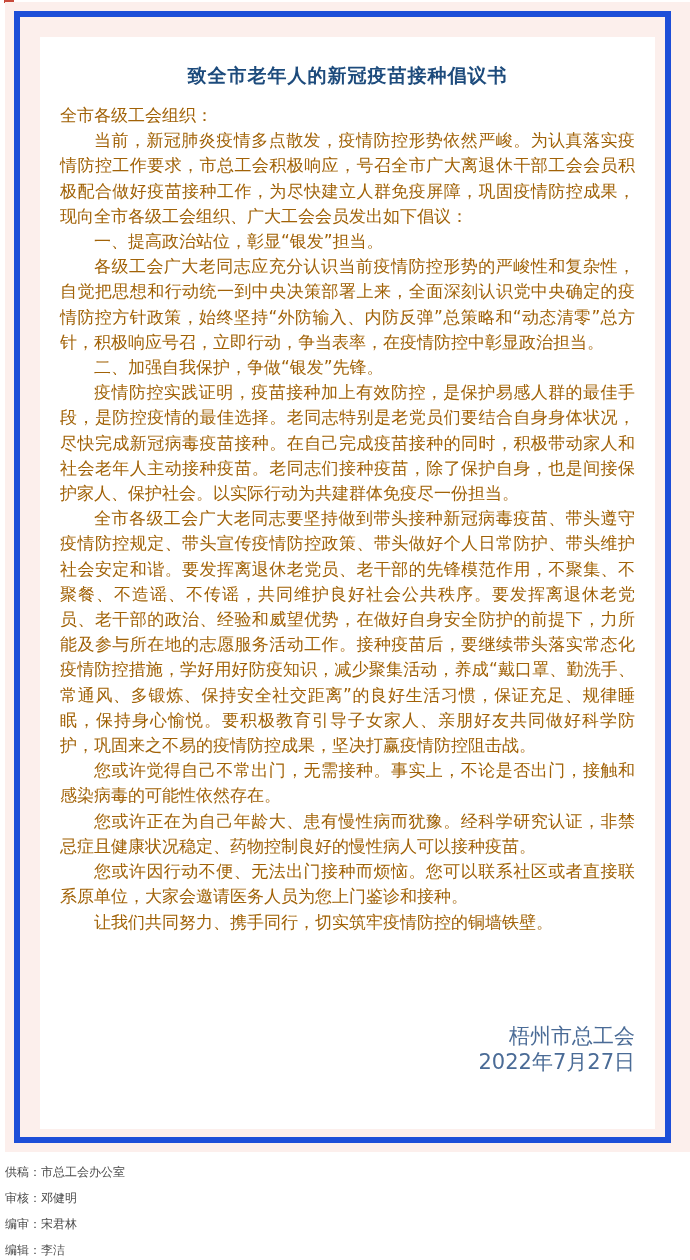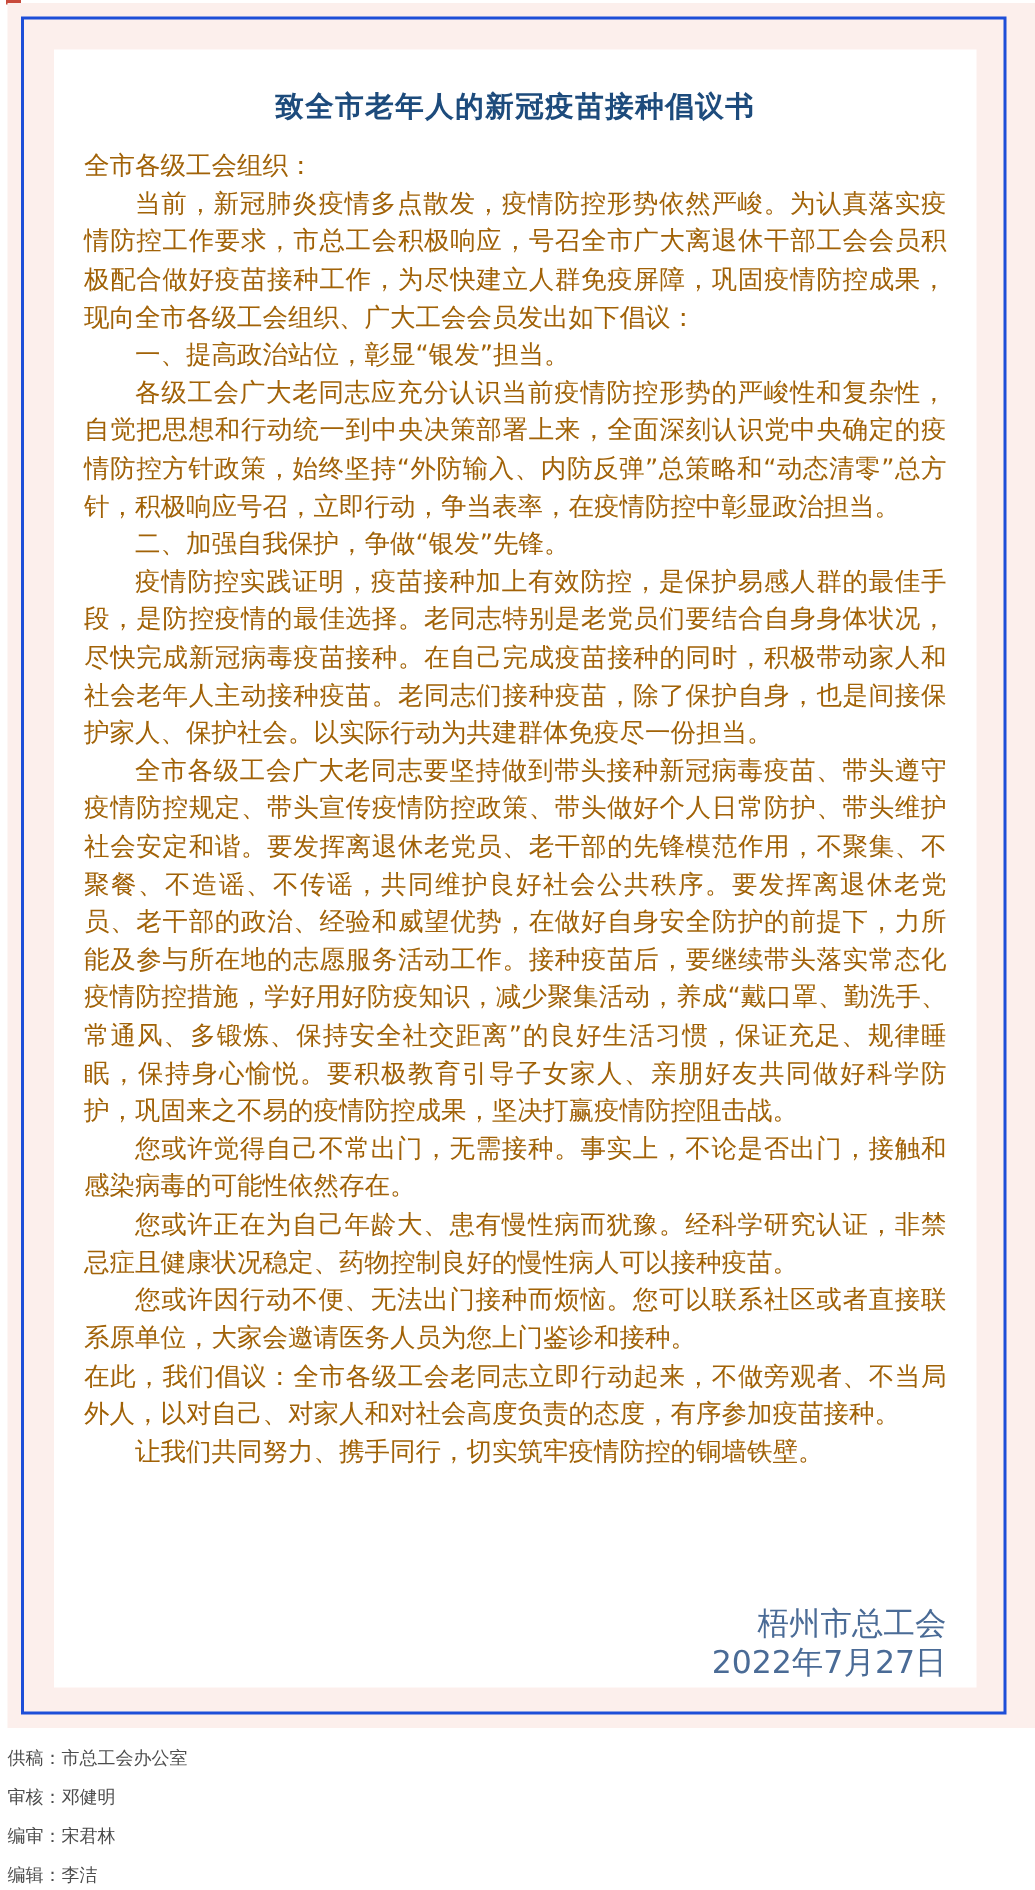--- a/index.html
+++ b/index.html
@@ -30,21 +30,21 @@
     width: 685px;
     height: 1150px;
     background: #fcefec;
   }
   .red-frame {
     position: absolute;
     left: 9px;
     top: 9px;
     width: 657px;
     height: 1132px;
-    border: 2px solid #1d4ed8;
+    border: 6px solid #1d4ed8;
     box-sizing: border-box;
   }
   .doc-card {
     position: absolute;
     left: 20px;
     top: 20px;
     width: 615px;
     height: 1092px;
     background: #ffffff;
     box-sizing: border-box;
@@ -108,21 +108,20 @@
           <p>全市各级工会组织：</p>
           <p class="indent">当前，新冠肺炎疫情多点散发，疫情防控形势依然严峻。为认真落实疫情防控工作要求，市总工会积极响应，号召全市广大离退休干部工会会员积极配合做好疫苗接种工作，为尽快建立人群免疫屏障，巩固疫情防控成果，现向全市各级工会组织、广大工会会员发出如下倡议：</p>
           <p class="indent">一、提高政治站位，彰显“银发”担当。</p>
           <p class="indent">各级工会广大老同志应充分认识当前疫情防控形势的严峻性和复杂性，自觉把思想和行动统一到中央决策部署上来，全面深刻认识党中央确定的疫情防控方针政策，始终坚持“外防输入、内防反弹”总策略和“动态清零”总方针，积极响应号召，立即行动，争当表率，在疫情防控中彰显政治担当。</p>
           <p class="indent">二、加强自我保护，争做“银发”先锋。</p>
           <p class="indent">疫情防控实践证明，疫苗接种加上有效防控，是保护易感人群的最佳手段，是防控疫情的最佳选择。老同志特别是老党员们要结合自身身体状况，尽快完成新冠病毒疫苗接种。在自己完成疫苗接种的同时，积极带动家人和社会老年人主动接种疫苗。老同志们接种疫苗，除了保护自身，也是间接保护家人、保护社会。以实际行动为共建群体免疫尽一份担当。</p>
           <p class="indent">全市各级工会广大老同志要坚持做到带头接种新冠病毒疫苗、带头遵守疫情防控规定、带头宣传疫情防控政策、带头做好个人日常防护、带头维护社会安定和谐。要发挥离退休老党员、老干部的先锋模范作用，不聚集、不聚餐、不造谣、不传谣，共同维护良好社会公共秩序。要发挥离退休老党员、老干部的政治、经验和威望优势，在做好自身安全防护的前提下，力所能及参与所在地的志愿服务活动工作。接种疫苗后，要继续带头落实常态化疫情防控措施，学好用好防疫知识，减少聚集活动，养成“戴口罩、勤洗手、常通风、多锻炼、保持安全社交距离”的良好生活习惯，保证充足、规律睡眠，保持身心愉悦。要积极教育引导子女家人、亲朋好友共同做好科学防护，巩固来之不易的疫情防控成果，坚决打赢疫情防控阻击战。</p>
           <p class="indent">您或许觉得自己不常出门，无需接种。事实上，不论是否出门，接触和感染病毒的可能性依然存在。</p>
           <p class="indent">您或许正在为自己年龄大、患有慢性病而犹豫。经科学研究认证，非禁忌症且健康状况稳定、药物控制良好的慢性病人可以接种疫苗。</p>
           <p class="indent">您或许因行动不便、无法出门接种而烦恼。您可以联系社区或者直接联系原单位，大家会邀请医务人员为您上门鉴诊和接种。</p>
-          <p>在此，我们倡议：全市各级工会老同志立即行动起来，不做旁观者、不当局外人，以对自己、对家人和对社会高度负责的态度，有序参加疫苗接种。</p>
           <p class="indent">让我们共同努力、携手同行，切实筑牢疫情防控的铜墙铁壁。</p>
         </div>
 
         <div class="signature">
           <p>梧州市总工会</p>
           <p>2022年7月27日</p>
         </div>
 
       </div>
     </div>

